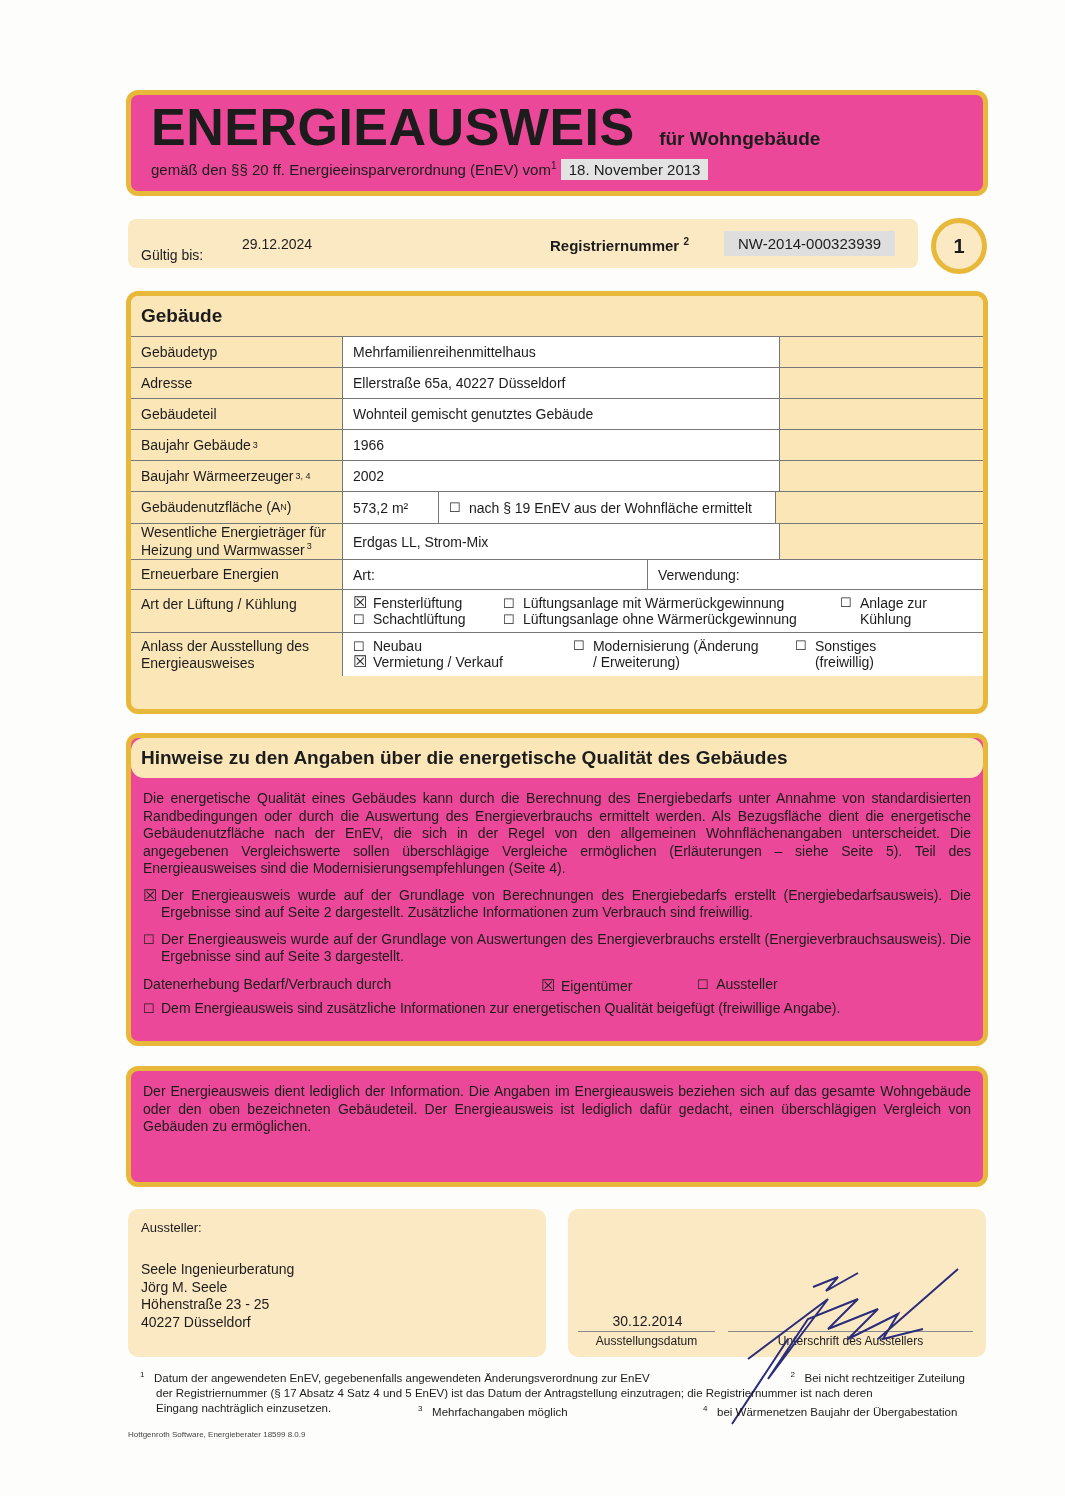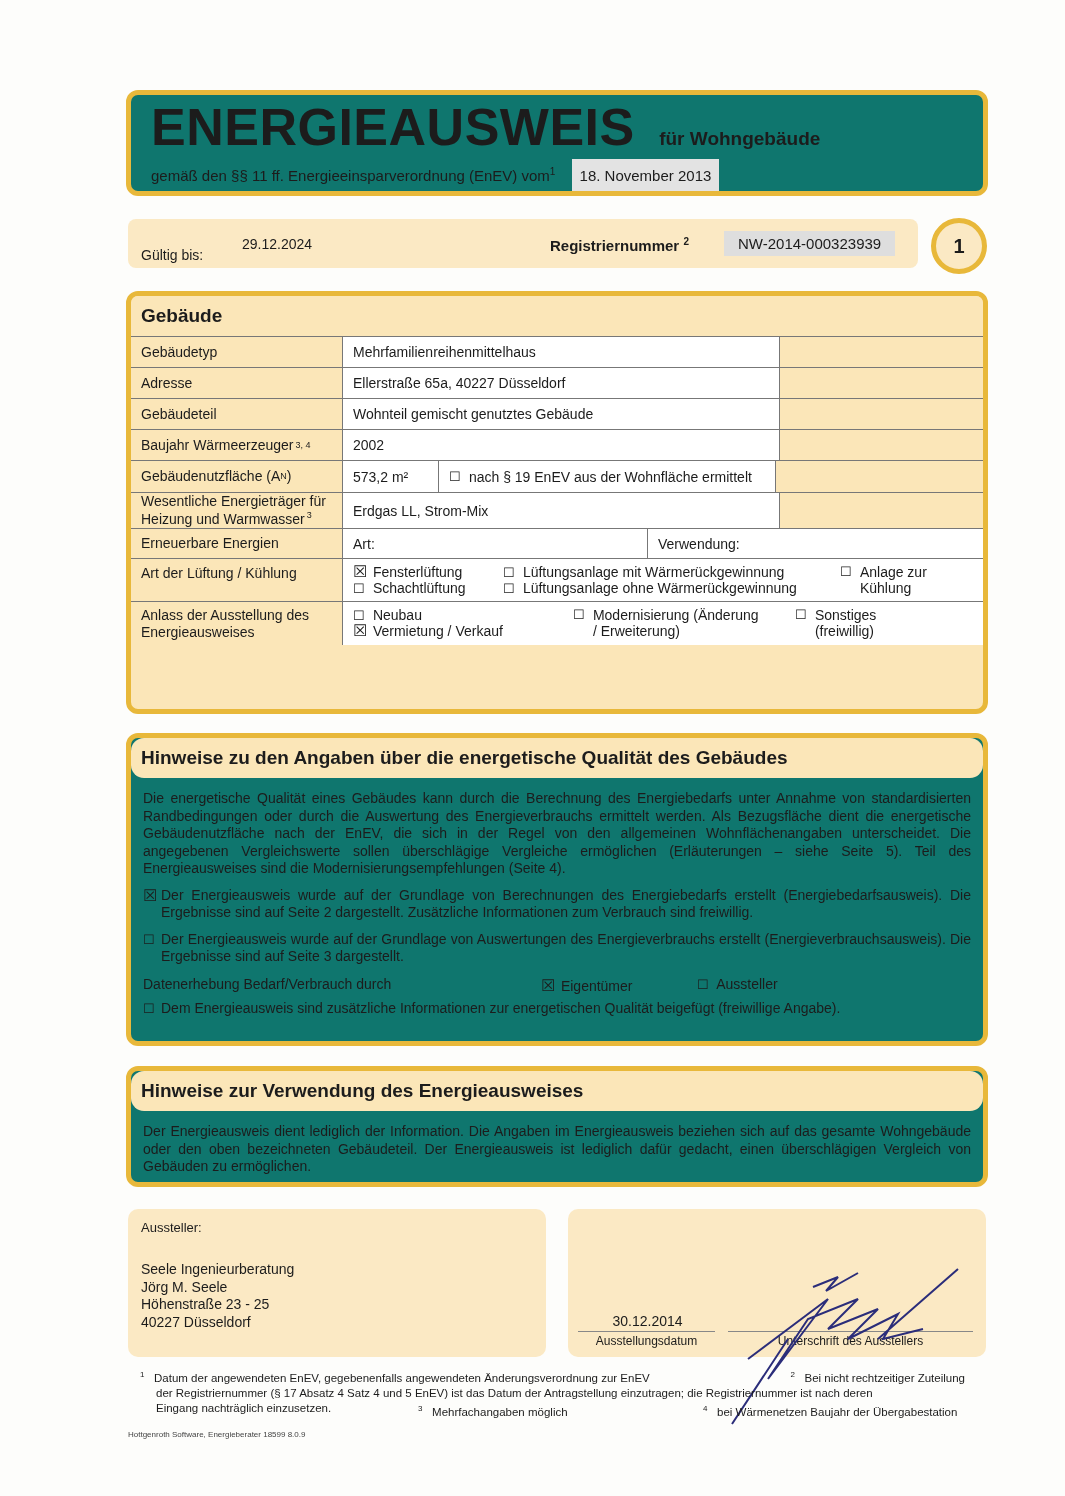--- a/index.html
+++ b/index.html
@@ -1,28 +1,28 @@
 <!DOCTYPE html>
 <html><head>
 <meta charset="utf-8">
 <style>
   * { box-sizing: border-box; margin: 0; padding: 0; }
   html, body { width: 1065px; height: 1496px; background: #fdfdfb; }
   body { position: relative; font-family: "Liberation Sans", sans-serif; color: #1c1c1c; overflow: hidden; }
 
-  .box { position: absolute; border: 5px solid #e8b83a; border-radius: 12px; background: #0f766e; overflow: hidden; }
+  .box { position: absolute; border: 5px solid #e8b83a; border-radius: 12px; background: #ec4899; overflow: hidden; }
   .sec-head { background: #fbe6b8; font-weight: bold; font-size: 19px; padding: 0 10px; display: flex; align-items: center; }
 
   
   #title-box { left: 126px; top: 90px; width: 862px; height: 106px; padding: 6px 0 0 20px; }
   .title-main { font-size: 52px; font-weight: bold; letter-spacing: 0.5px; line-height: 1; display: inline-block; }
   .title-sub { font-size: 19px; font-weight: bold; margin-left: 20px; display: inline-block; }
   .title-line2 { font-size: 15px; margin-top: 6px; }
   .title-line2 sup { font-size: 10px; }
-  .greybox { background: #e3e3e3; padding: 8px 8px; display: inline-block; margin-left: 12px; font-size: 15px; }
+  .greybox { background: #e3e3e3; padding: 2px 8px; display: inline-block; margin-left: 0; font-size: 15px; }
 
   
   #valid-strip { position: absolute; left: 128px; top: 219px; width: 790px; height: 49px; background: #fbe9c4; border-radius: 8px; font-size: 14px; }
   #valid-strip .lbl { position: absolute; left: 13px; top: 28px; }
   #valid-strip .date { position: absolute; left: 114px; top: 17px; font-weight: normal; }
   #valid-strip .reg { position: absolute; left: 422px; top: 17px; font-weight: bold; font-size: 15px; }
   #valid-strip .reg sup { font-size: 10px; }
   #valid-strip .regnum { position: absolute; left: 596px; top: 12px; background: #dedede; padding: 4px 14px; font-size: 15px; }
   #page-circle { position: absolute; left: 931px; top: 218px; width: 56px; height: 56px; border-radius: 50%; border: 5px solid #e8b83a; background: #fbe9c4; display: flex; align-items: center; justify-content: center; font-weight: bold; font-size: 20px; }
 
@@ -57,21 +57,21 @@
 </style>
 </head>
 <body>
 
 <div class="box" id="title-box">
   <div>
     <span class="title-main">ENERGIEAUSWEIS</span>
     <span class="title-sub">für Wohngebäude</span>
   </div>
   <div class="title-line2">
-    <span>gemäß den §§ 11 ff. Energieeinsparverordnung (EnEV) vom</span><sup>1</sup>
+    <span>gemäß den §§ 20 ff. Energieeinsparverordnung (EnEV) vom</span><sup>1</sup>
     <span class="greybox">18. November 2013</span>
   </div>
 </div>
 
 <div id="valid-strip">
   <span class="lbl">Gültig bis:</span>
   <span class="date">29.12.2024</span>
   <span class="reg"><span>Registriernummer</span> <sup>2</sup></span>
   <span class="regnum">NW-2014-000323939</span>
 </div>
@@ -84,20 +84,27 @@
     <div class="k">Gebäudetyp</div>
     <div class="v w1">Mehrfamilienreihenmittelhaus</div>
   </div>
   <div class="brow" style="height:31px">
     <div class="k">Adresse</div>
     <div class="v w1">Ellerstraße 65a, 40227 Düsseldorf</div>
   </div>
   <div class="brow" style="height:31px">
     <div class="k">Gebäudeteil</div>
     <div class="v w1">Wohnteil gemischt genutztes Gebäude</div>
+  </div>
+  <div class="brow" style="height:31px">
+    <div class="k">
+        <span>Baujahr Gebäude</span>
+        <sup>3</sup>
+      </div>
+    <div class="v w1">1966</div>
   </div>
   <div class="brow" style="height:31px">
     <div class="k">
         <span>Baujahr Wärmeerzeuger</span>
         <sup>3, 4</sup>
       </div>
     <div class="v w1">2002</div>
   </div>
   <div class="brow" style="height:32px">
     <div class="k">
@@ -156,21 +163,20 @@
     <span style="position:absolute;left:410px;top:2px"><span class="chk x">☒</span> <span>Eigentümer</span></span>
     <span style="position:absolute;left:566px;top:2px"><span class="chk">☐</span> <span>Aussteller</span></span>
   </div>
   <div class="chkpara" style="margin-top:4px">
     <span class="chk">☐</span>
     <span>Dem Energieausweis sind zusätzliche Informationen zur energetischen Qualität beigefügt (freiwillige Angabe).</span>
   </div>
 </div>
 
 <div class="box" id="usage-box">
-  <div class="sec-head">Hinweise zur Verwendung des Energieausweises</div>
   <p class="ptext" style="margin-top:12px">Der Energieausweis dient lediglich der Information. Die Angaben im Energieausweis beziehen sich auf das gesamte Wohngebäude oder den oben bezeichneten Gebäudeteil. Der Energieausweis ist lediglich dafür gedacht, einen überschlägigen Vergleich von Gebäuden zu ermöglichen.</p>
 </div>
 
 <div class="tanbox" id="issuer">
   <div style="position:absolute;left:13px;top:11px;font-size:13px">Aussteller:</div>
   <div style="position:absolute;left:13px;top:52px;line-height:17.5px;font-size:14px">
     <div>Seele Ingenieurberatung</div>
     <div>Jörg M. Seele</div>
     <div>Höhenstraße 23 - 25</div>
     <div>40227 Düsseldorf</div>

